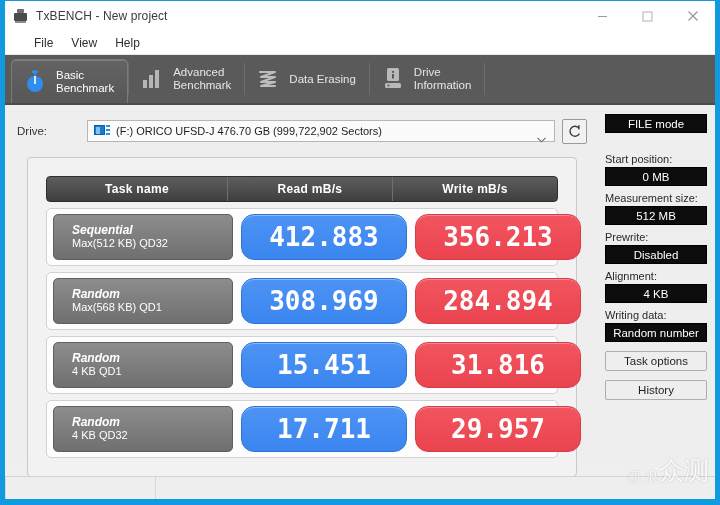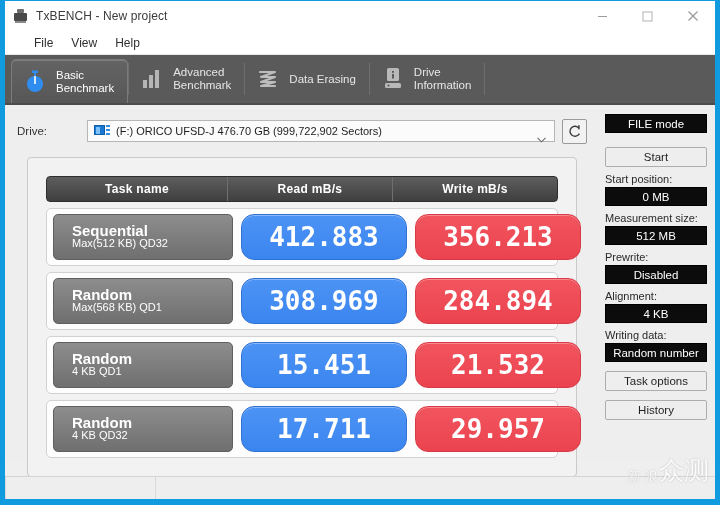--- a/index.html
+++ b/index.html
@@ -283,24 +283,25 @@
     border: 1px solid #5f5f5f;
     border-radius: 5px;
     display: flex;
     flex-direction: column;
     justify-content: center;
     padding-left: 18px;
     box-sizing: border-box;
     flex: none;
   }
   .task-l1 {
-    font-size: 15px;
+    font-size: 12px;
     color: #ffffff;
     font-weight: bold;
     line-height: 13px;
+    font-style: italic;
   }
   .task-l2 {
     font-size: 11px;
     color: #ffffff;
     line-height: 13px;
   }
   .val {
     height: 46px;
     width: 166px;
     margin-left: 8px;
@@ -567,38 +568,37 @@
           <div class="val read">308.969</div>
           <div class="val write">284.894</div>
         </div>
 
         <div class="row">
           <div class="task-chip">
             <div class="task-l1">Random</div>
             <div class="task-l2">4 KB QD1</div>
           </div>
           <div class="val read">15.451</div>
-          <div class="val write">21.532</div>
+          <div class="val write">31.816</div>
         </div>
 
         <div class="row">
           <div class="task-chip">
             <div class="task-l1">Random</div>
             <div class="task-l2">4 KB QD32</div>
           </div>
           <div class="val read">17.711</div>
           <div class="val write">29.957</div>
         </div>
       </div>
     </div>
 
     <div class="right-pane">
       <div class="side-dark">FILE mode</div>
       <div class="gap-14"></div>
-      <div class="side-btn">Start</div>
 
       <div class="side-lbl">Start position:</div>
       <div class="side-dark">0 MB</div>
 
       <div class="side-lbl">Measurement size:</div>
       <div class="side-dark">512 MB</div>
 
       <div class="side-lbl">Prewrite:</div>
       <div class="side-dark">Disabled</div>
 

